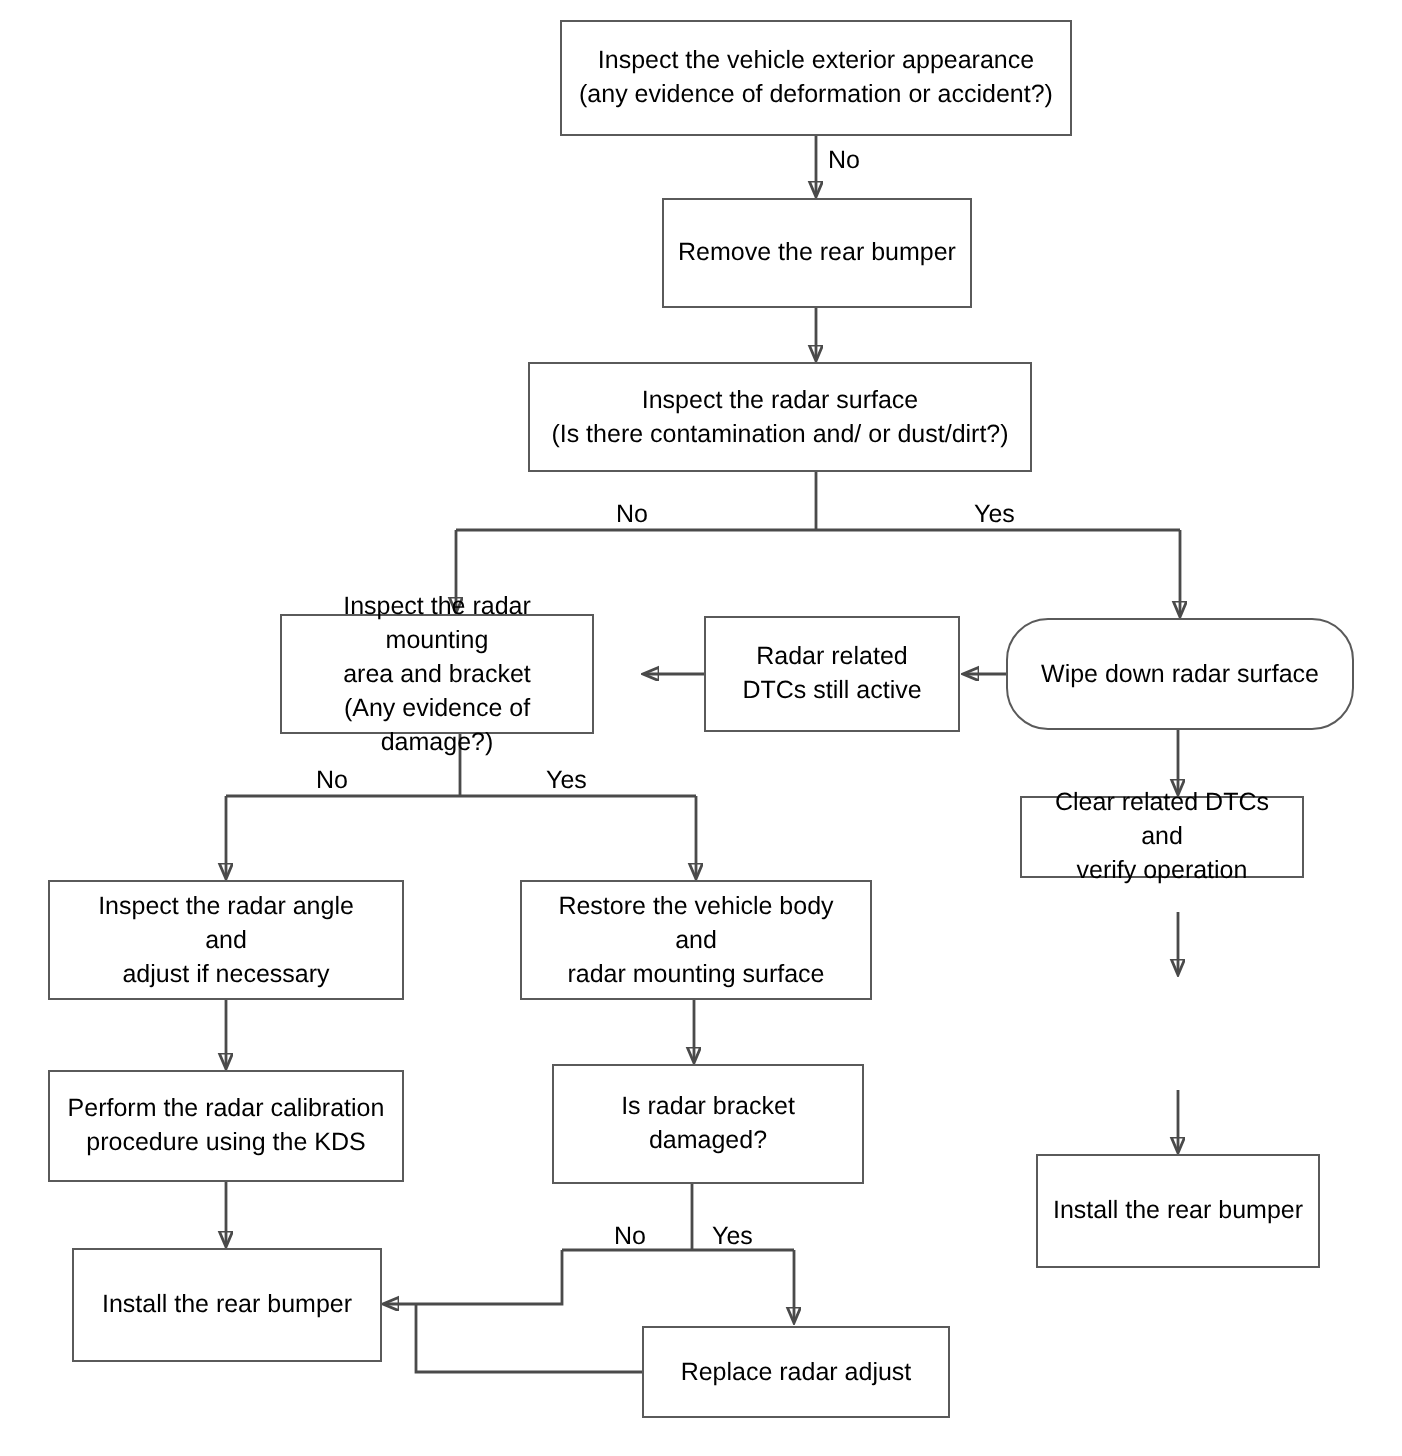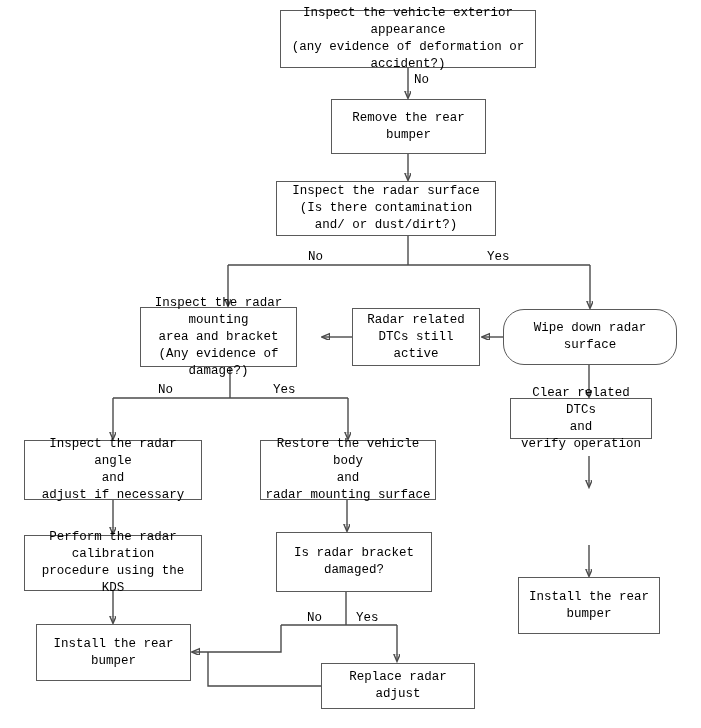--- a/index.html
+++ b/index.html
@@ -5,21 +5,21 @@
   html, body {
     margin: 0;
     padding: 0;
     background: #ffffff;
   }
   #canvas {
     position: relative;
     width: 701px;
     height: 728px;
     background: #ffffff;
-    font-family: Liberation Mono, monospace;
+    font-family: Liberation Sans, sans-serif;
     overflow: hidden;
   }
   .node {
     position: absolute;
     box-sizing: border-box;
     border: 1px solid #5a5a5a;
     background: #ffffff;
     color: #000000;
     font-size: 12.5px;
     line-height: 17px;
@@ -101,21 +101,21 @@
     <path d="M397,625 L397,661" marker-end="url(#arrow)"></path>
 
     <path d="M321,686 L208,686 L208,652"></path>
   </svg>
 
   <div class="node" style="left:280px; top:10px; width:256px; height:58px;">Inspect the vehicle exterior appearance
 (any evidence of deformation or accident?)</div>
 
   <div class="node" style="left:331px; top:99px; width:155px; height:55px;">Remove the rear bumper</div>
 
-  <div class="node" style="left:276px; top:181px; width:220px; height:55px;">Inspect the radar surface
+  <div class="node" style="left:264px; top:181px; width:252px; height:55px;">Inspect the radar surface
 (Is there contamination and/ or dust/dirt?)</div>
 
   <div class="node" style="left:140px; top:307px; width:157px; height:60px;">Inspect the radar mounting
 area and bracket
 (Any evidence of damage?)</div>
 
   <div class="node" style="left:352px; top:308px; width:128px; height:58px;">Radar related
 DTCs still active</div>
 
   <div class="node" style="left:503px; top:309px; width:174px; height:56px;border-radius:21px;">Wipe down radar surface</div>

